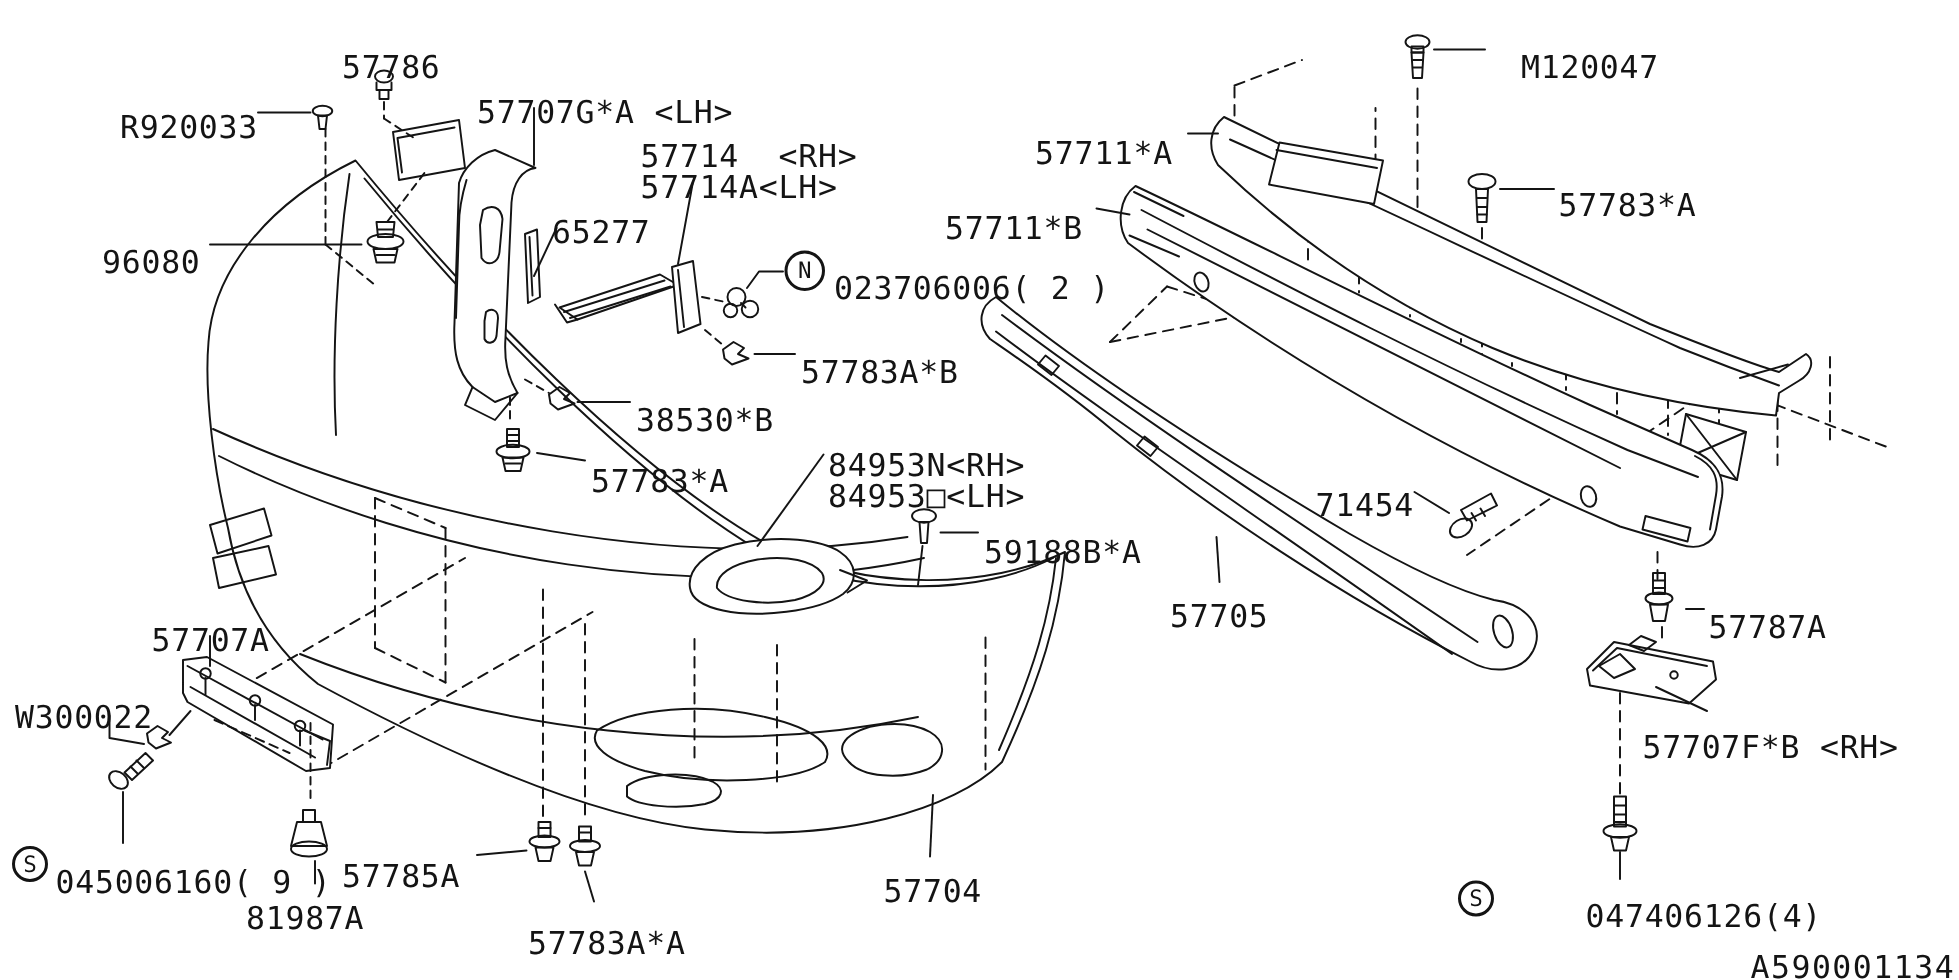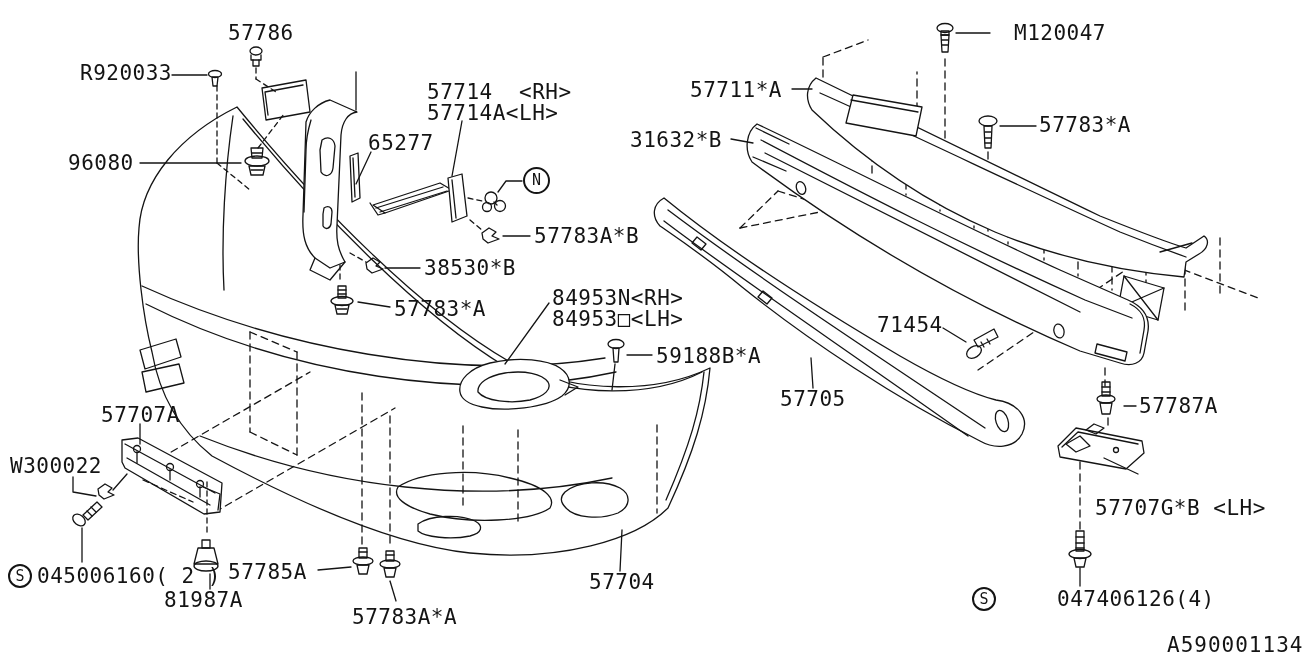--- a/index.html
+++ b/index.html
@@ -3,21 +3,21 @@
 <meta charset="utf-8">
 <style>
   html,body{margin:0;padding:0;background:#fff;}
   #stage{
     position:relative;width:1306px;height:653px;background:#ffffff;
     font-family:"DejaVu Sans Mono",monospace;color:#141414;overflow:hidden;
   }
   #art{position:absolute;left:0;top:0;}
   .lbl{
     position:absolute;font-size:21px;line-height:21px;white-space:pre;
-    letter-spacing:0.5px;color:#141414;
+    letter-spacing:0.5px;color:#141414;margin-top:12px;
   }
   .circ{
     position:absolute;box-sizing:border-box;border:2px solid #141414;border-radius:50%;
     text-align:center;font-size:15px;color:#141414;
   }
   .circ.n{width:27px;height:27px;line-height:23px;}
   .circ.s{width:24px;height:24px;line-height:20px;}
   .code{position:absolute;font-size:21px;letter-spacing:1px;color:#141414;}
 </style>
 </head>
@@ -324,46 +324,48 @@
       <path d="M258,148 L284,114"></path>
       <path d="M340,265 V282"></path>
         <path d="M350,253 L366,262"></path>
       <path d="M468,198 L482,201"></path>
         <path d="M470,220 L482,230"></path>
       <path d="M207,482 V535"></path>
     </g>
   </svg>
 
   <div class="lbl" style="left:228px;top:23px">57786</div>
+  <div class="lbl" style="left:318px;top:53px">57707G*A &lt;LH&gt;</div>
   <div class="lbl" style="left:80px;top:63px">R920033</div>
   <div class="lbl" style="left:427px;top:82px">57714  &lt;RH&gt;</div>
   <div class="lbl" style="left:427px;top:103px">57714A&lt;LH&gt;</div>
   <div class="lbl" style="left:368px;top:133px">65277</div>
   <div class="lbl" style="left:68px;top:153px">96080</div>
   <div class="circ n" style="left:523px;top:167px">N</div>
+  <div class="lbl" style="left:556px;top:170px">023706006( 2 )</div>
   <div class="lbl" style="left:534px;top:226px">57783A*B</div>
   <div class="lbl" style="left:424px;top:258px">38530*B</div>
   <div class="lbl" style="left:394px;top:299px">57783*A</div>
   <div class="lbl" style="left:552px;top:288px">84953N&lt;RH&gt;</div>
   <div class="lbl" style="left:552px;top:309px">84953□&lt;LH&gt;</div>
   <div class="lbl" style="left:656px;top:346px">59188B*A</div>
   <div class="lbl" style="left:101px;top:405px">57707A</div>
   <div class="lbl" style="left:10px;top:456px">W300022</div>
   <div class="circ s" style="left:8px;top:564px">S</div>
-  <div class="lbl" style="left:37px;top:566px">045006160( 2 )</div>
+  <div class="lbl" style="left:37px;top:566px">045006160( 9 )</div>
   <div class="lbl" style="left:164px;top:590px">81987A</div>
   <div class="lbl" style="left:228px;top:562px">57785A</div>
   <div class="lbl" style="left:352px;top:607px">57783A*A</div>
   <div class="lbl" style="left:589px;top:572px">57704</div>
   <div class="lbl" style="left:1014px;top:23px">M120047</div>
   <div class="lbl" style="left:690px;top:80px">57711*A</div>
-  <div class="lbl" style="left:630px;top:130px">31632*B</div>
+  <div class="lbl" style="left:630px;top:130px">57711*B</div>
   <div class="lbl" style="left:1039px;top:115px">57783*A</div>
   <div class="lbl" style="left:877px;top:315px">71454</div>
   <div class="lbl" style="left:780px;top:389px">57705</div>
   <div class="lbl" style="left:1139px;top:396px">57787A</div>
-  <div class="lbl" style="left:1095px;top:498px">57707G*B &lt;LH&gt;</div>
+  <div class="lbl" style="left:1095px;top:476px">57707F*B &lt;RH&gt;</div>
   <div class="circ s" style="left:972px;top:587px">S</div>
   <div class="lbl" style="left:1057px;top:589px">047406126(4)</div>
 
   <div class="code" style="left:1167px;top:633px">A590001134</div>
 
 </div>
 
 </body></html>

